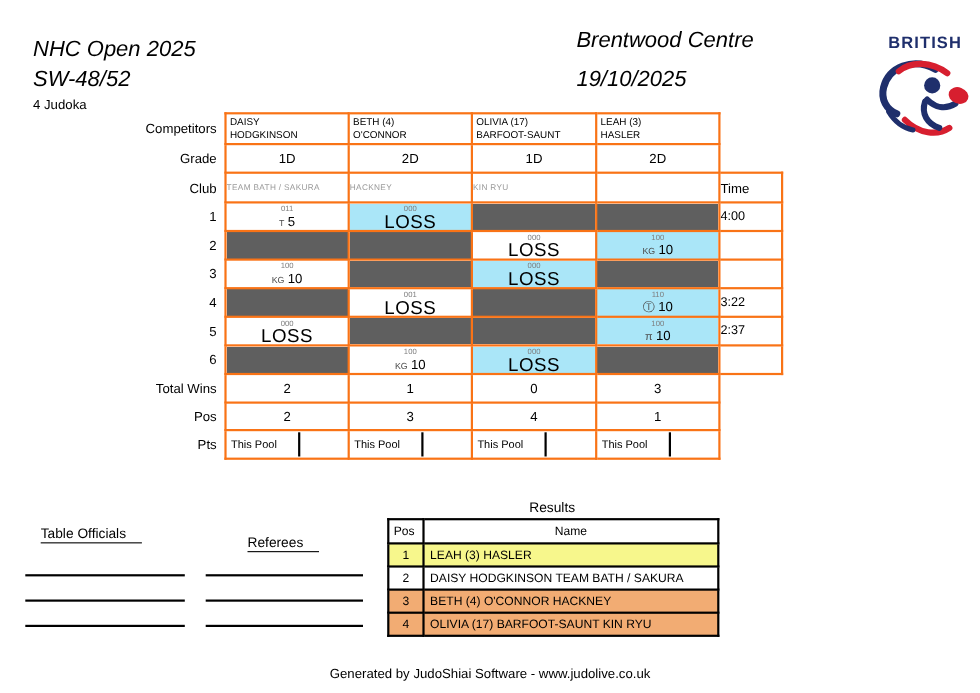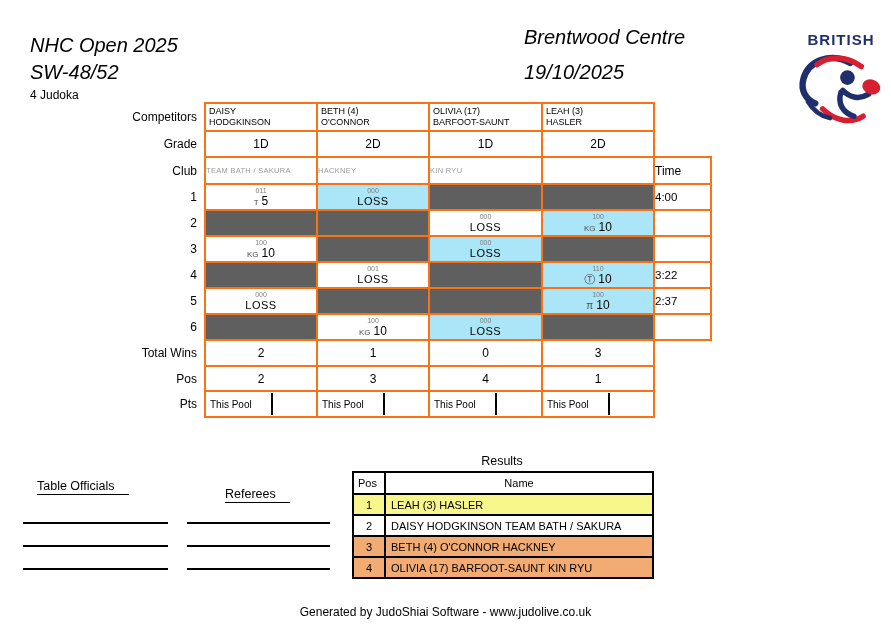--- a/index.html
+++ b/index.html
@@ -28,21 +28,21 @@
   td.name-cell{vertical-align:top;}
   .name-in{font-size:9px;line-height:11px;padding:2px 3px;text-align:left;font-weight:bold;font-weight:normal;}
   td.grade-cell{font-size:12px;text-align:center;}
   td.club-cell{font-size:7.5px;color:#9a9a9a;text-align:left;padding:0 3px;letter-spacing:0.3px;margin-left:20px;}
   td.time-cell{font-size:11.5px;text-align:left;padding-left:3px;}
   td.blocked{background:#5F5F5F !important;}
   td.blue{background:#AAE6F8 !important;}
   .flags{font-size:7px;color:#7d7d7d;line-height:8px;text-align:center;padding-top:1px;}
   .scoreline{text-align:center;font-size:12px;line-height:13px;}
   .scoreline .code{font-size:8px;color:#4a4a4a;margin-right:3px;}
-  .loss-label{font-size:11px;text-align:center;letter-spacing:0.5px;line-height:13px;}
+  .loss-label{font-size:17px;text-align:center;letter-spacing:0.5px;line-height:13px;}
   td.total-cell{font-size:12px;text-align:center;}
   .pts-split{display:flex;height:22px;align-items:stretch;}
   .pts-left{width:55%;border-right:2px solid #000;display:flex;align-items:center;padding-left:4px;font-size:10px;}
   .pts-right{flex:1;}
 
   
   .results-title{font-size:12.5px;text-align:center;width:300px;}
   table.results{border-collapse:collapse;table-layout:fixed;}
   table.results td{border:2px solid #000;font-size:11px;padding:0;height:19px;}
   table.results tr.hdr td{height:20px;}

